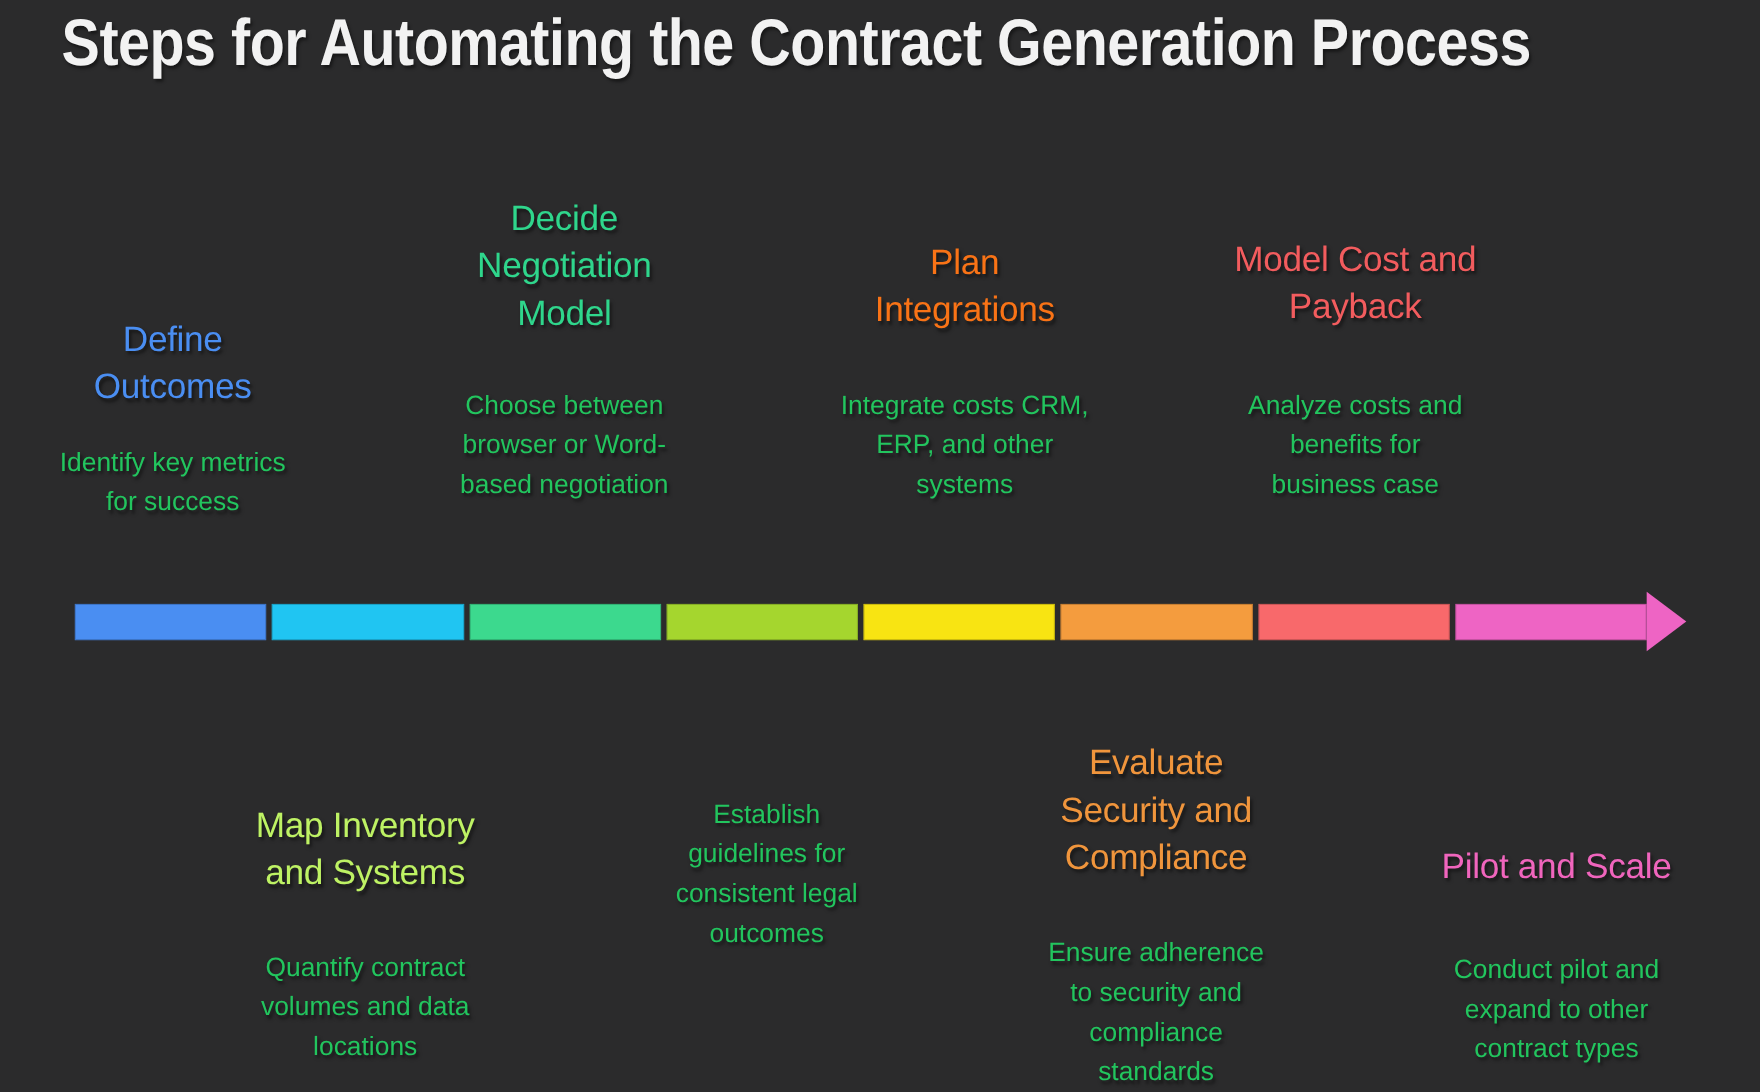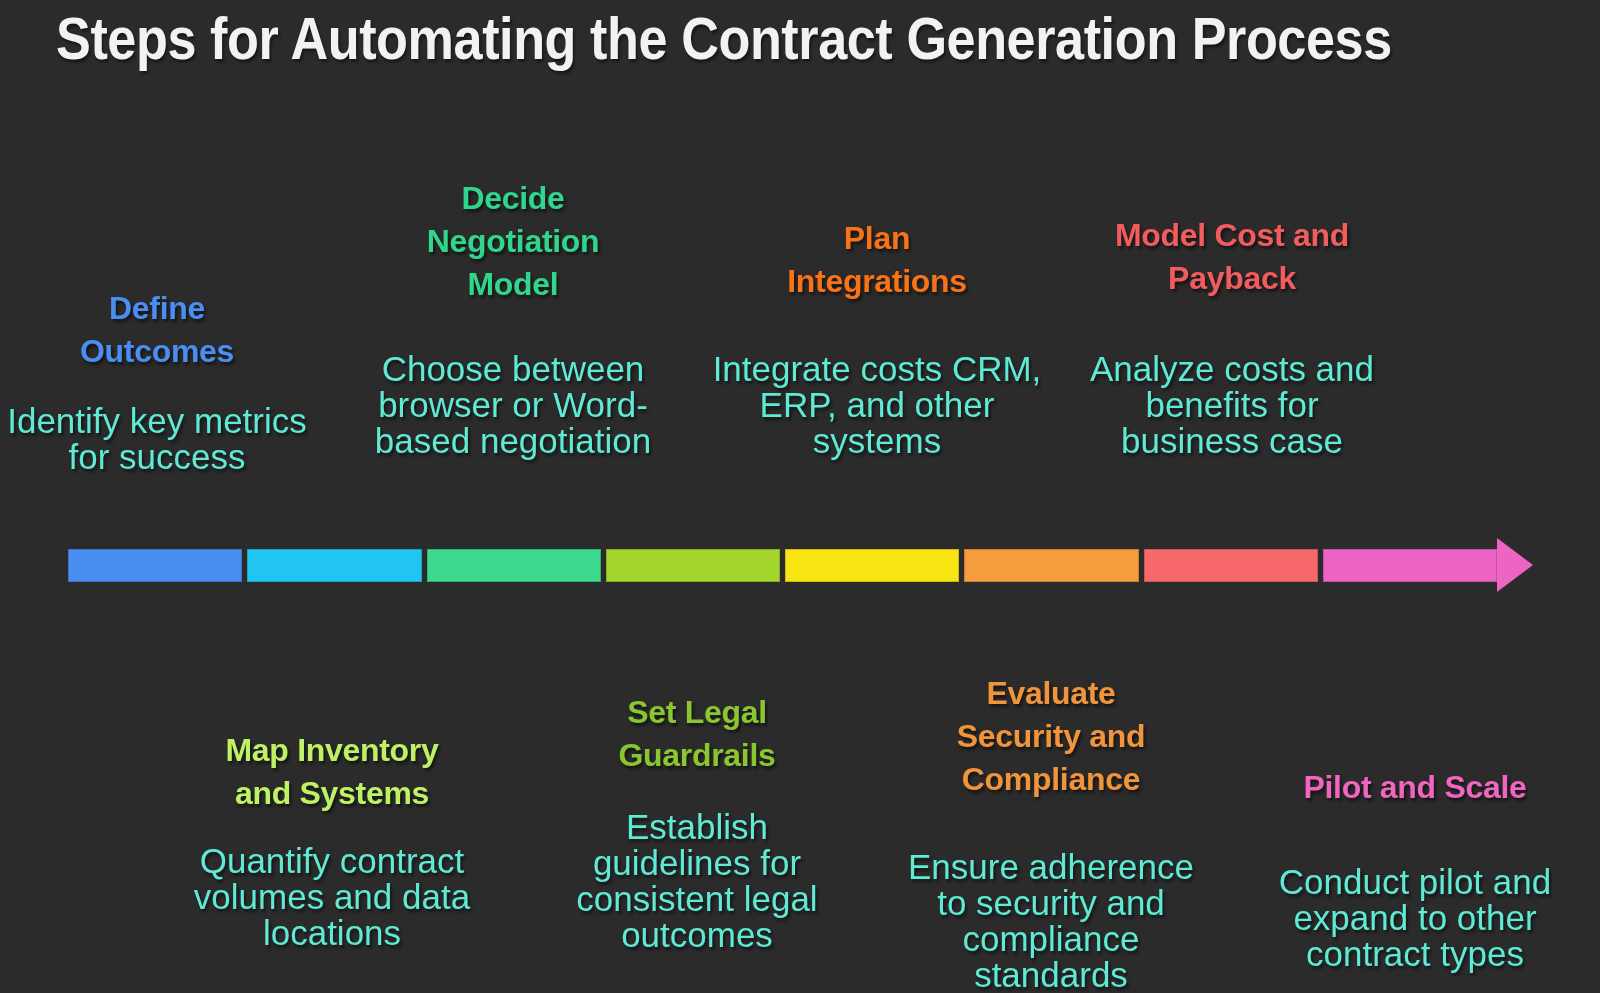--- a/index.html
+++ b/index.html
@@ -24,37 +24,37 @@
     transform-origin: left top;
     text-shadow: 2px 3px 3px rgba(0,0,0,0.45);
   }
   .step {
     position: absolute;
     width: 380px;
     text-align: center;
   }
   .step-title {
     font-size: 32px;
-    font-weight: 700;
+    font-weight: 400;
     line-height: 43px;
     letter-spacing: -0.3px;
     white-space: pre-line;
     text-shadow: 2px 3px 3px rgba(0,0,0,0.5);
     text-align: center;
   }
   .step-desc {
-    font-size: 35px;
+    font-size: 24px;
     line-height: 36px;
-    color: #5eead4;
+    color: #22c55e;
     white-space: pre-line;
     text-shadow: 2px 3px 3px rgba(0,0,0,0.5);
   }
   
   .s1 { left: -33px;  top: 287px; } .s1 .step-desc { margin-top: 30px; }
-  .s2 { left: 142px;  top: 729px; } .s2 .step-desc { margin-top: 28px; }
+  .s2 { left: 142px;  top: 729px; } .s2 .step-desc { margin-top: 47px; }
   .s3 { left: 323px;  top: 177px; } .s3 .step-desc { margin-top: 45px; }
   .s4 { left: 507px;  top: 691px; } .s4 .step-desc { margin-top: 32px; }
   .s5 { left: 687px;  top: 217px; } .s5 .step-desc { margin-top: 48px; }
   .s6 { left: 861px;  top: 652px; } .s6 .step-desc { margin-top: 48px; }
   .s7 { left: 1042px; top: 214px; } .s7 .step-desc { margin-top: 51px; }
   .s8 { left: 1225px; top: 766px; } .s8 .step-desc { margin-top: 55px; }
 
   .timeline {
     position: absolute;
     left: 68px; top: 549px;
@@ -99,22 +99,20 @@
 <div class="step s3">
   <div class="step-title" style="color: rgb(47, 214, 140);">Decide
 Negotiation
 Model</div>
   <div class="step-desc">Choose between
 browser or Word-
 based negotiation</div>
 </div>
 
 <div class="step s4">
-  <div class="step-title" style="color: rgb(138, 198, 47);">Set Legal
-Guardrails</div>
   <div class="step-desc">Establish
 guidelines for
 consistent legal
 outcomes</div>
 </div>
 
 <div class="step s5">
   <div class="step-title" style="color: #f97316;">Plan
 Integrations</div>
   <div class="step-desc">Integrate costs CRM,

